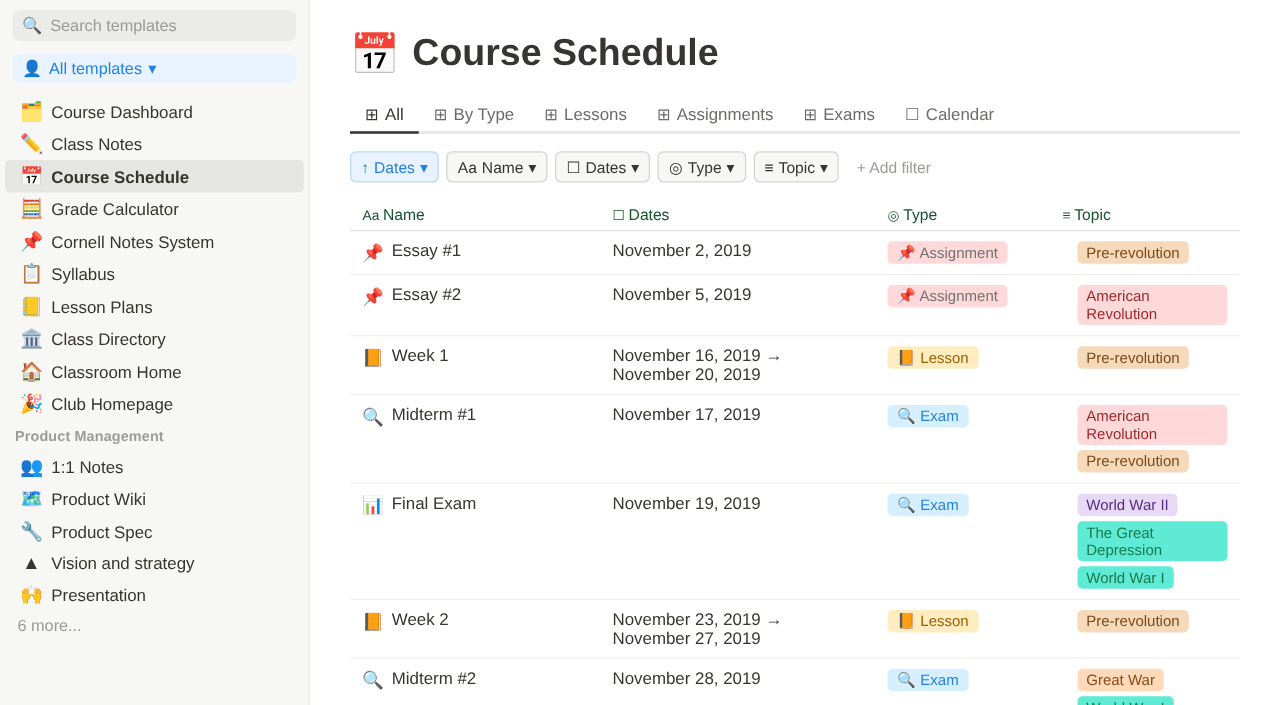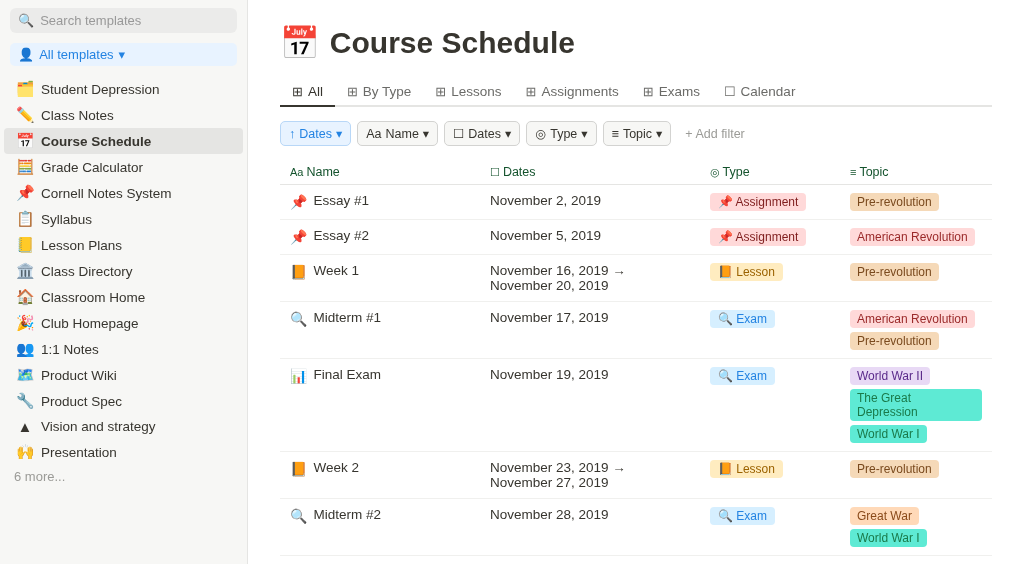--- a/index.html
+++ b/index.html
@@ -212,25 +212,25 @@
 
     .type-badge {
       display: inline-flex;
       align-items: center;
       gap: 4px;
       padding: 2px 8px;
       border-radius: 4px;
       font-size: 12px;
       font-weight: 500;
     }
-    .badge-assignment { background: #ffd9d9; color: #7f1d1d; }
+    .badge-assignment { background: #ffd9d9; color: #737373; }
     .badge-lesson { background: #ffecc0; color: #9b6200; }
     .badge-exam { background: #d6efff; color: #2383e2; }
 
-    .topic-tags { display: flex; flex-wrap: wrap; gap: 4px; }
+    .topic-tags { display: flex; flex-wrap: wrap; gap: 4px; margin-left: 12px; }
     .topic-tag {
       display: inline-block;
       padding: 2px 7px;
       border-radius: 4px;
       font-size: 12px;
       font-weight: 400;
     }
     .tag-prerevolution { background: #f5d9b8; color: #7a4a1e; }
     .tag-american-revolution { background: #ffd9d9; color: #9b2a2a; }
     .tag-world-war-ii { background: #e8d9f5; color: #5a2a8a; }
@@ -255,21 +255,21 @@
   </div>
   <button class="all-templates-btn">
     <span>👤</span>
     <span>All templates</span>
     <span>▾</span>
   </button>
 
   <div id="sidebar-sections">
       <div class="sidebar-item">
         <span class="item-icon">🗂️</span>
-        <span>Student Depression</span>
+        <span>Course Dashboard</span>
       </div>
       <div class="sidebar-item">
         <span class="item-icon">✏️</span>
         <span>Class Notes</span>
       </div>
       <div class="sidebar-item active">
         <span class="item-icon">📅</span>
         <span>Course Schedule</span>
       </div>
       <div class="sidebar-item">
@@ -293,20 +293,21 @@
         <span>Class Directory</span>
       </div>
       <div class="sidebar-item">
         <span class="item-icon">🏠</span>
         <span>Classroom Home</span>
       </div>
       <div class="sidebar-item">
         <span class="item-icon">🎉</span>
         <span>Club Homepage</span>
       </div>
+      <div class="sidebar-section-label">Product Management</div>
       <div class="sidebar-item">
         <span class="item-icon">👥</span>
         <span>1:1 Notes</span>
       </div>
       <div class="sidebar-item">
         <span class="item-icon">🗺️</span>
         <span>Product Wiki</span>
       </div>
       <div class="sidebar-item">
         <span class="item-icon">🔧</span>

